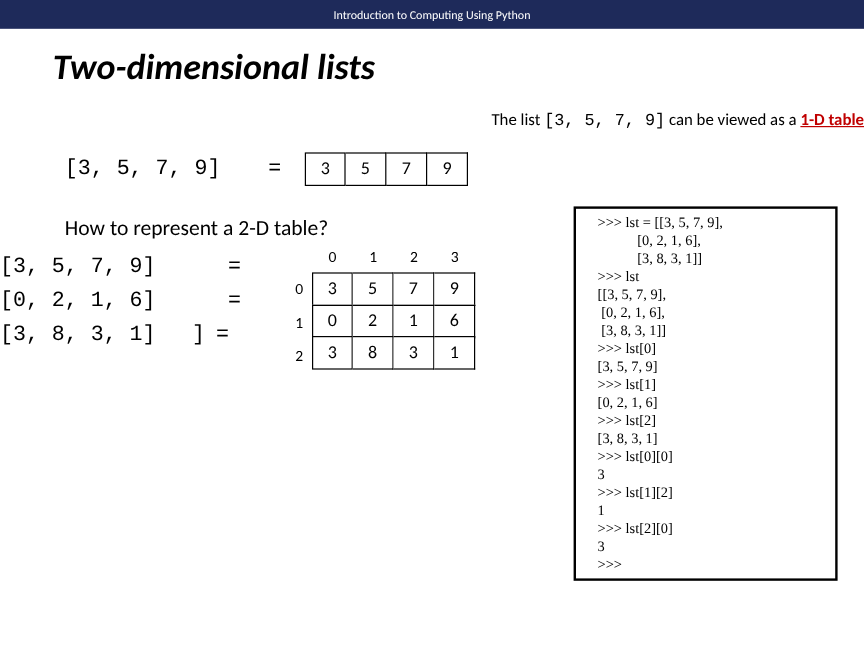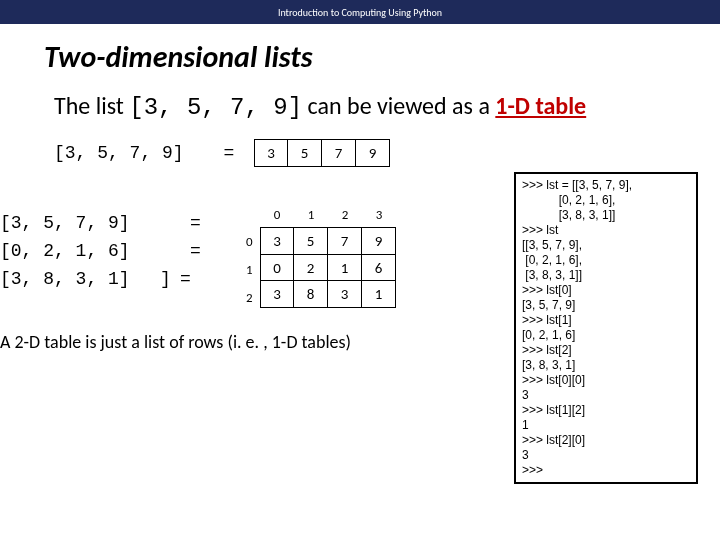--- a/index.html
+++ b/index.html
@@ -27,22 +27,23 @@
     font-weight: 700;
     padding: 14px 0 16px 44px;
     color: #000;
     font-style: italic;
   }
   .content {
     position: relative;
     padding-left: 54px;
   }
   .intro {
-    font-size: 24px;
+    font-size: 14px;
     color: #000;
+    text-align: right;
   }
   .intro .code { font-family: "Courier New", monospace; }
   .intro .link { color: #c00000; font-weight: 700; text-decoration: underline; }
   .row {
     display: flex;
     align-items: center;
     margin-top: 18px;
   }
   .code-left {
     font-family: "Courier New", monospace;
@@ -116,27 +117,27 @@
   .footer {
     position: absolute;
     top: 240px;
     left: 0;
     font-size: 18px;
   }
   .repl {
     position: absolute;
     right: 22px;
     top: 172px;
-    width: 184px;
+    width: 220px;
     border: 2px solid #000;
     background: #fff;
-    font-family: Liberation Sans, sans-serif;
+    font-family: Liberation Serif, serif;
     font-size: 12px;
     line-height: 15px;
-    padding: 4px 6px;
+    padding: 4px 18px;
     white-space: pre;
   }
 </style>
 </head>
 <body>
 
 <div class="topbar">
   <span>Introduction to Computing Using Python</span>
 </div>
 
@@ -152,20 +153,21 @@
     <div class="code-left">[3, 5, 7, 9]</div>
     <div class="eq">=</div>
     <div class="cells">
       <div class="cell">3</div>
       <div class="cell">5</div>
       <div class="cell">7</div>
       <div class="cell">9</div>
     </div>
   </div>
 
+  <div class="sub">How to represent a 2-D table?</div>
 
   <div class="rows-left">
     <span class="lbr">[</span>
     <div style="position:relative;">
       <span>[3, 5, 7, 9]</span>
       <span class="eq2" style="top:0">=</span>
     </div>
     <div style="position:relative;">
       <span>[0, 2, 1, 6]</span>
       <span class="eq2" style="top:0">=</span>
@@ -204,21 +206,20 @@
       </div>
       <div class="grid-row" style="margin-top:-1.5px">
         <div class="cell">3</div>
         <div class="cell">8</div>
         <div class="cell">3</div>
         <div class="cell">1</div>
       </div>
     </div>
   </div>
 
-  <div class="footer">A 2-D table is just a list of rows (i. e. , 1-D tables)</div>
 
 </div>
 
 <div class="repl">&gt;&gt;&gt; lst = [[3, 5, 7, 9],
            [0, 2, 1, 6],
            [3, 8, 3, 1]]
 &gt;&gt;&gt; lst
 [[3, 5, 7, 9],
  [0, 2, 1, 6],
  [3, 8, 3, 1]]

